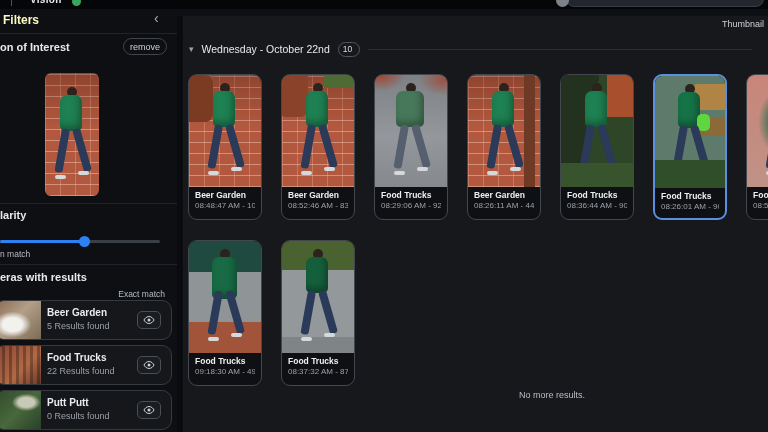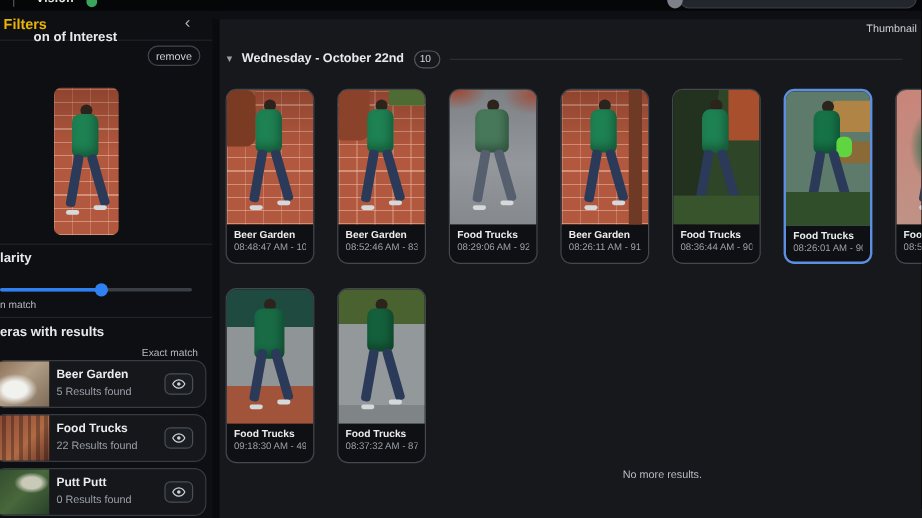--- a/index.html
+++ b/index.html
@@ -12,21 +12,21 @@
   .brand-pipe{position:absolute;left:10px;top:-6px;color:#5a5e64;font-size:11px;}
   .brand{position:absolute;left:30px;top:-6px;color:#e8eaec;font-size:10px;font-weight:bold;letter-spacing:.3px;}
   .brand-dot{position:absolute;left:72px;top:-3px;width:9px;height:9px;border-radius:50%;background:#3aa65c;}
   .search-avatar{position:absolute;left:556px;top:-6px;width:13px;height:13px;border-radius:50%;background:#7d8189;z-index:2;}
   .search-pill{position:absolute;left:566px;top:-9px;width:198px;height:16px;border-radius:8px;background:#23262c;border:1px solid #383c43;}
   .main-topstrip{position:absolute;left:177px;top:9px;width:591px;height:7px;background:#0d0f14;z-index:5;}
   .vdiv{position:absolute;left:177px;top:9px;width:6px;height:423px;background:#0a0b0e;z-index:4;}
 
   
   .sidebar{position:absolute;left:0;top:9px;width:177px;height:423px;background:#0d0f13;overflow:hidden;z-index:3;}
-  .sb-title{position:absolute;left:3px;top:4px;font-size:12px;font-weight:bold;color:#eab308;}
+  .sb-title{position:absolute;left:3px;top:4px;font-size:12px;font-weight:bold;color:#fef9c3;}
   .sb-collapse{position:absolute;left:154px;top:1px;font-size:14px;color:#aeb3ba;cursor:pointer;}
   .hdiv{position:absolute;left:0;width:177px;height:1px;background:#202329;}
   .sec-title{position:absolute;left:0;font-size:11px;font-weight:bold;color:#e7e9ec;white-space:nowrap;}
   .remove-btn{position:absolute;left:123px;top:29px;width:44px;height:17px;border:1px solid #41454c;border-radius:9px;
               background:transparent;color:#ced2d7;font-size:9px;line-height:15px;}
   .roi-img{position:absolute;left:45px;top:64px;width:54px;height:123px;border-radius:6px;overflow:hidden;}
 
   
   .sl-track{position:absolute;left:0;top:231px;width:160px;height:3px;border-radius:2px;background:#3a3e45;}
   .sl-fill{width:84px;height:3px;border-radius:2px;background:#2e7ff0;}
@@ -47,21 +47,21 @@
   .t2{background:repeating-linear-gradient(90deg,rgba(0,0,0,.28) 0 3px,rgba(0,0,0,0) 3px 7px),
        linear-gradient(135deg,#8a4534,#b06a45 60%,#6e3a2c);}
   .t3{background:radial-gradient(20px 12px at 68% 30%,#c9c9b8 0 40%,rgba(201,201,184,0) 72%),
        linear-gradient(135deg,#2f4a2c,#49683b 52%,#27402a);}
 
   
   .main{position:absolute;left:183px;top:16px;width:585px;height:416px;background:#17181c;z-index:2;}
   .thumb-label{position:absolute;right:4px;top:3px;font-size:9px;color:#cdd1d6;}
   .grp-row{position:absolute;left:6px;top:24px;width:573px;height:18px;display:flex;align-items:center;gap:8px;}
   .grp-caret{font-size:9px;color:#9aa0a8;line-height:18px;}
-  .grp-date{font-size:10.5px;font-weight:bold;color:#e7e9ec;white-space:nowrap;}
+  .grp-date{font-size:10.5px;font-weight:normal;color:#e7e9ec;white-space:nowrap;}
   .grp-count{min-width:22px;height:15px;border:1px solid #53575e;border-radius:8px;color:#d7dadd;
              font-size:8.5px;line-height:13px;text-align:left;padding:0 4px;}
   .grp-line{flex:1;height:1px;background:#2b2e34;margin-right:10px;}
   .empty{position:absolute;left:336px;top:374px;font-size:9px;color:#b9bec5;}
 
   
   .rcard{position:absolute;width:74px;height:146px;border:1px solid #43474e;border-radius:9px;background:#0f1013;overflow:hidden;}
   .rcard.sel{border:2px solid #5c8fe0;}
   .ci{position:absolute;left:0;top:0;width:100%;height:112px;overflow:hidden;}
   .cl{position:absolute;left:0;top:112px;width:100%;height:34px;padding:3px 6px 0;}
@@ -124,21 +124,21 @@
     <span class="search-pill"></span>
   </div>
   <div class="main-topstrip"></div>
   <div class="vdiv"></div>
 
   <div class="sidebar">
     <div class="sb-title">Filters</div>
     <div class="sb-collapse">‹</div>
     <div class="hdiv" style="top:24px;"></div>
 
-    <div class="sec-title" style="top:16px;padding-left:28px;">on of Interest</div>
+    <div class="sec-title" style="top:32px;">on of Interest</div>
     <button class="remove-btn">remove</button>
 
     <div class="roi-img bg-brick">
       <div class="person">
         <i class="head"></i>
           <i class="torso"></i>
           <i class="leg la"></i>
           <i class="leg lb"></i>
           <i class="shoe sa"></i>
           <i class="shoe sb"></i>
@@ -256,21 +256,21 @@
             <i class="head"></i>
             <i class="torso"></i>
             <i class="leg la"></i>
             <i class="leg lb"></i>
             <i class="shoe sa"></i>
             <i class="shoe sb"></i>
           </div>
       </div>
       <div class="cl">
           <div class="nm">Beer Garden</div>
-        <div class="tm">08:26:11 AM - 91</div>
+        <div class="tm">08:26:11 AM - 44</div>
         </div>
     </div>
     <div class="rcard" style="left:377px;top:58px;">
       <div class="ci v5">
         <div class="person">
             <i class="head"></i>
             <i class="torso"></i>
             <i class="leg la"></i>
             <i class="leg lb"></i>
             <i class="shoe sa"></i>

